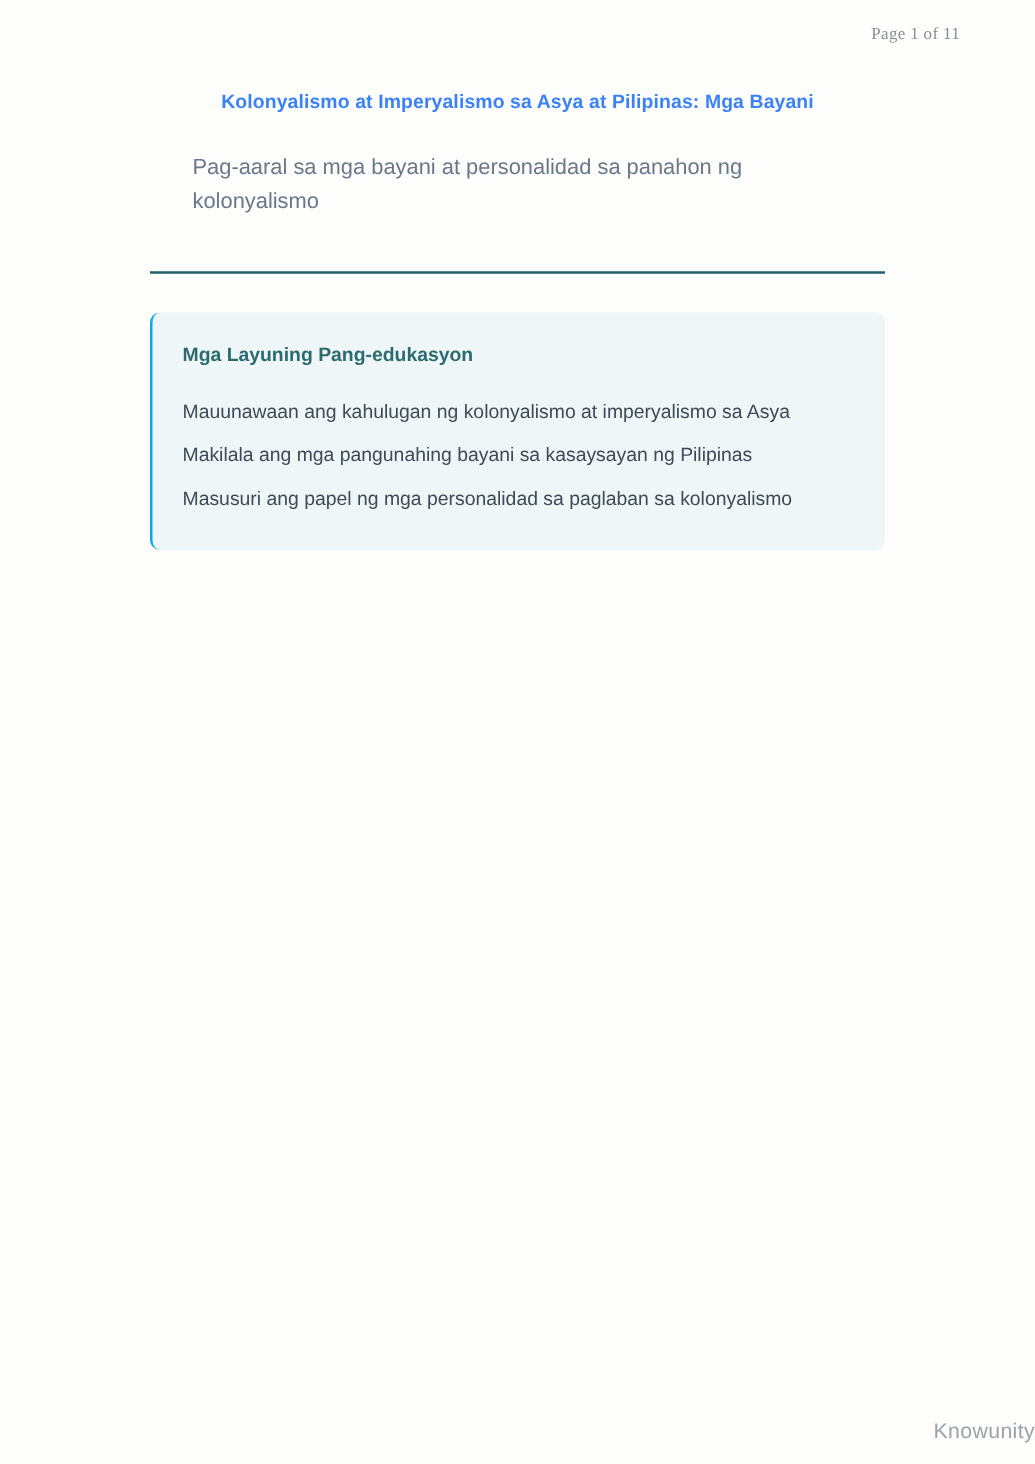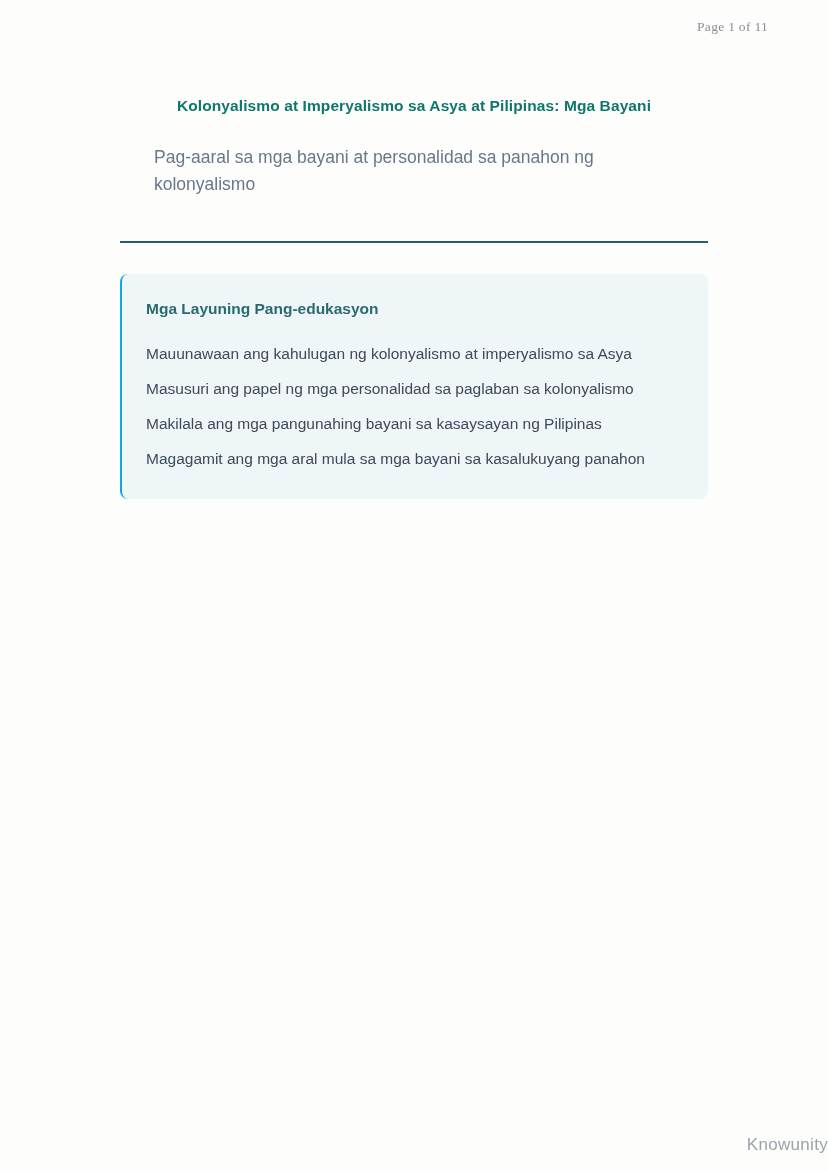--- a/index.html
+++ b/index.html
@@ -19,25 +19,25 @@
     right: 60px;
     font-family: "Liberation Serif", "DejaVu Serif", serif;
     font-size: 13.5px;
     color: #8b8f94;
     letter-spacing: 0.3px;
   }
   .content {
     padding: 0 120px;
   }
   .doc-title {
-    margin-top: 96px;
+    margin-top: 72px;
     text-align: center;
     font-size: 15.5px;
     font-weight: 700;
-    color: #0f766e;
+    color: #3b82f6;
     letter-spacing: 0.1px;
     line-height: 20px;
   }
   .doc-subtitle {
     margin: 28px auto 0;
     max-width: 520px;
     text-align: left;
     font-size: 17.5px;
     font-weight: 400;
     color: #68788a;
@@ -98,23 +98,22 @@
     <h1 class="doc-title">Kolonyalismo at Imperyalismo sa Asya at Pilipinas: Mga Bayani</h1>
 
     <p class="doc-subtitle">Pag-aaral sa mga bayani at personalidad sa panahon ng kolonyalismo</p>
 
     <hr class="divider">
 
     <section class="objectives-box">
       <h2 class="box-heading">Mga Layuning Pang-edukasyon</h2>
       <ul class="objectives-list">
         <li>Mauunawaan ang kahulugan ng kolonyalismo at imperyalismo sa Asya</li>
+        <li>Makilala ang mga pangunahing bayani sa kasaysayan ng Pilipinas</li>
         <li>Masusuri ang papel ng mga personalidad sa paglaban sa kolonyalismo</li>
-        <li>Makilala ang mga pangunahing bayani sa kasaysayan ng Pilipinas</li>
-        <li>Magagamit ang mga aral mula sa mga bayani sa kasalukuyang panahon</li>
       </ul>
     </section>
 
   </main>
 
   <footer class="page-footer">
     <span>Knowunity</span>
   </footer>
 
 </div>

